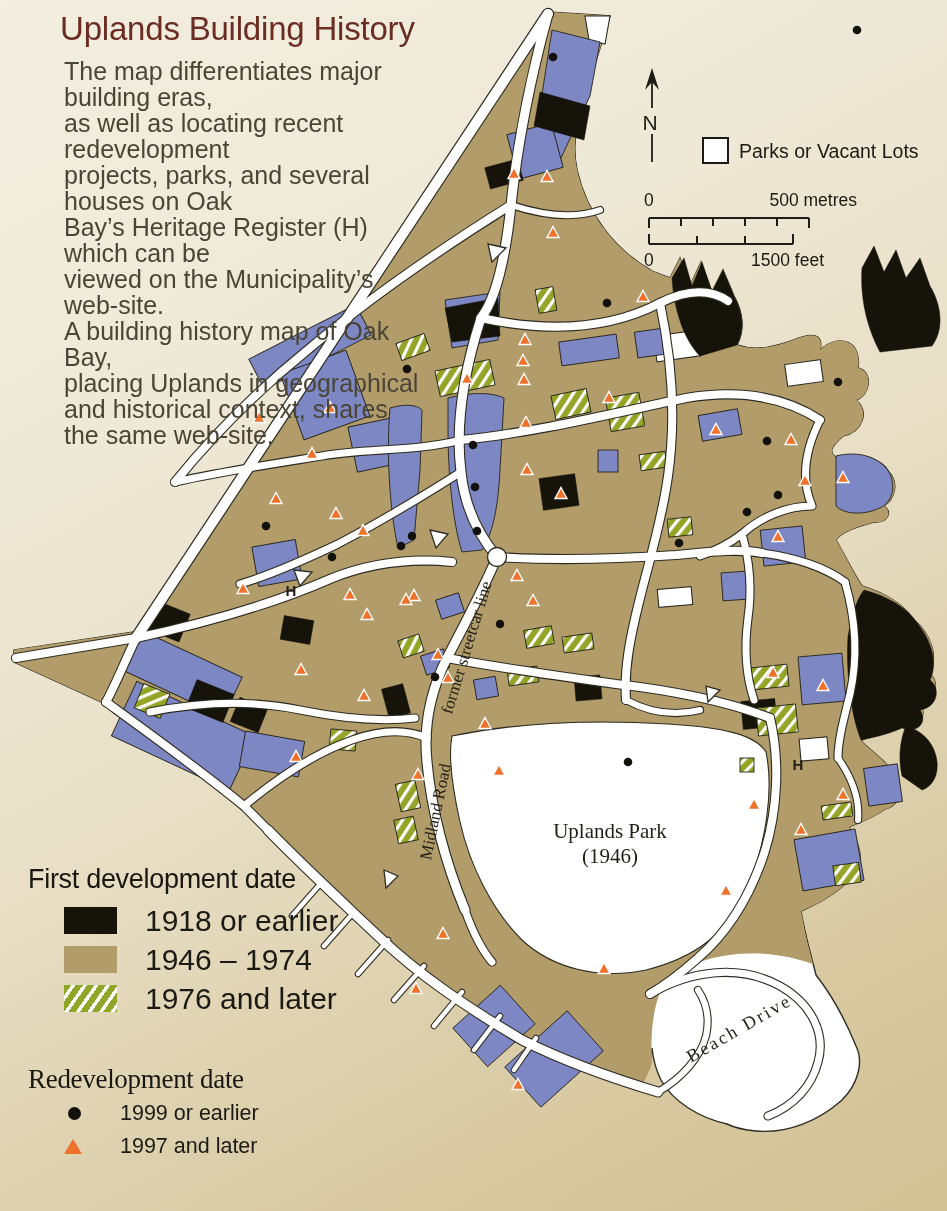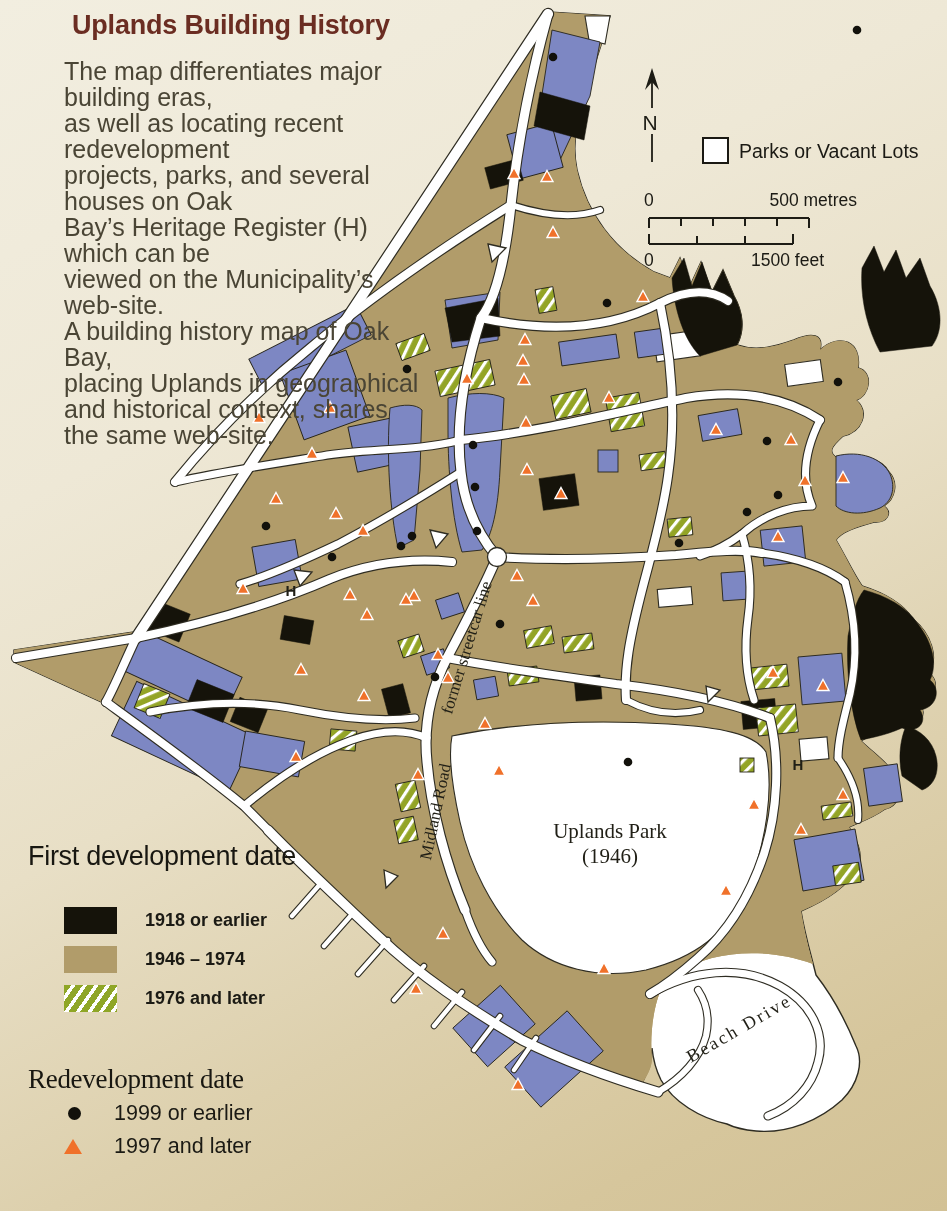--- a/index.html
+++ b/index.html
@@ -7,49 +7,49 @@
     width:947px;height:1211px;
     font-family:"Liberation Sans",sans-serif;
     background:#ece5d2;
   }
   #page{
     position:relative;width:947px;height:1211px;overflow:hidden;
     background:linear-gradient(152deg,#f2eee0 0%,#eee8d6 30%,#e8dfc6 52%,#ddd0ad 72%,#d6c69c 88%,#d2c195 100%);
   }
   #map-svg{position:absolute;left:0;top:0;}
   .title{
-    position:absolute;left:72px;top:10px;
-    font-size:27px;font-weight:bold;color:#6b2d22;letter-spacing:-0.2px;
+    position:absolute;left:60px;top:10px;
+    font-size:33px;font-weight:normal;color:#6b2d22;letter-spacing:-0.2px;
   }
   .intro{
     position:absolute;left:64px;top:58px;width:360px;
     font-size:25px;line-height:26px;color:#4a4535;white-space:pre-line;
   }
   .legend-heading{
     position:absolute;left:28px;
     font-size:27px;color:#181711;letter-spacing:-0.3px;
   }
-  #dev-heading{top:841px;}
+  #dev-heading{top:864px;}
   #redev-heading{top:1064px;font-family:Liberation Serif, serif;}
   .legend-rows{position:absolute;left:64px;top:901px;}
   .legend-row{display:flex;align-items:center;height:39px;}
   .swatch{width:53px;height:27px;margin-right:28px;flex:0 0 auto;}
   .swatch.black{background:#15130a;}
   .swatch.blue{background:#7d87c3;}
   .swatch.tan{background:#b19c6a;}
   .swatch.hatch{background:repeating-linear-gradient(125deg,#8fa626 0 6px,#ffffff 6px 9.5px);}
-  .legend-label{font-size:18px;color:#1b1a14;font-weight:bold;}
+  .legend-label{font-size:30px;color:#1b1a14;}
   .redev-rows{position:absolute;left:62px;top:1097px;}
   .redev-row{display:flex;align-items:center;height:33px;}
   .sym{width:34px;flex:0 0 auto;display:flex;align-items:center;justify-content:flex-start;}
   .dot-sym{width:13px;height:13px;border-radius:50%;background:#12110b;margin-left:6px;}
   .tri-sym{width:0;height:0;margin-left:2px;
     border-left:9px solid transparent;border-right:9px solid transparent;
     border-bottom:15px solid #f0712a;}
-  .redev-label{font-size:21.5px;color:#1b1a14;margin-left:18px;}
+  .redev-label{font-size:21.5px;color:#1b1a14;margin-left:24px;}
 </style>
 </head>
 <body>
 <div id="page">
 
 <svg id="map-svg" width="947" height="1211" viewBox="0 0 947 1211">
   <defs>
     <pattern id="hatch" width="9" height="9" patternUnits="userSpaceOnUse" patternTransform="rotate(45)">
       <rect width="9" height="9" fill="#93a426"></rect>
       <rect width="3.2" height="9" fill="#ffffff"></rect>

